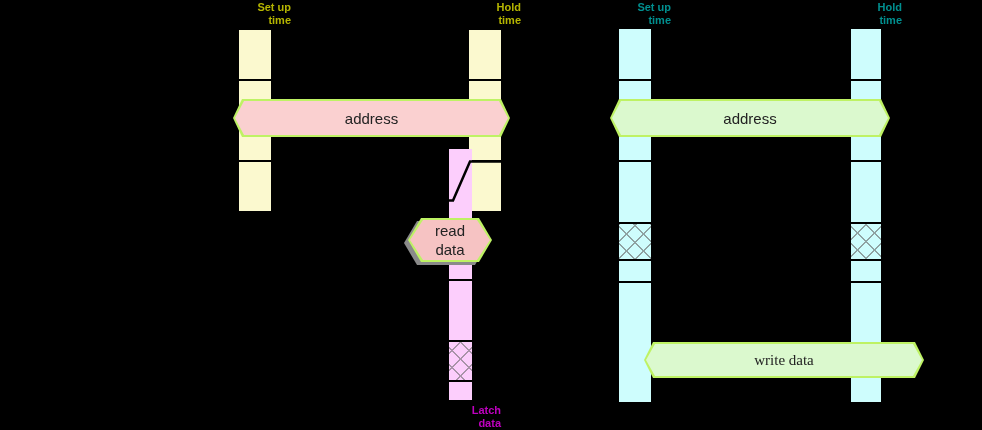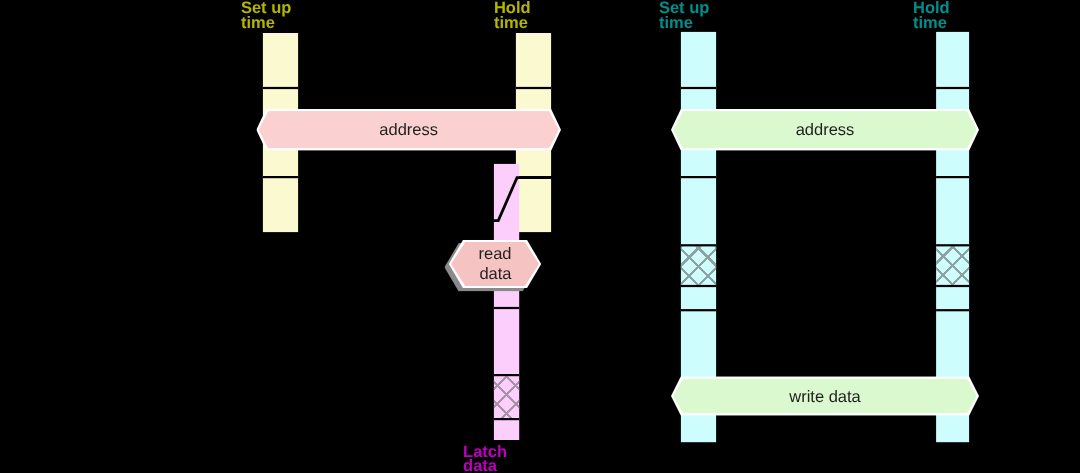--- a/index.html
+++ b/index.html
@@ -30,41 +30,41 @@
       repeating-linear-gradient(-45deg, transparent 0 10px, #8FA2A2 10px 12px);}
   .hatch-violet{top:191px;height:42px;
     background-image:
       repeating-linear-gradient(45deg, transparent 0 10px, #A893A8 10px 12px),
       repeating-linear-gradient(-45deg, transparent 0 10px, #A893A8 10px 12px);}
   
   .hex{position:absolute;}
   .hex,.hex .fill,.hex-shadow{
     clip-path:polygon(0 50%, 9px 0, calc(100% - 9px) 0, 100% 50%,
                       calc(100% - 9px) 100%, 9px 100%);}
-  .hex{background:#ffffff;} 
+  .hex{background:#bef264;} 
   .hex .fill{position:absolute;inset:2px;display:flex;align-items:center;
     justify-content:center;text-align:center;color:#222;font-size:15px;
     line-height:19px;white-space:pre-line;}
   .pt13,.pt13 .fill{clip-path:polygon(0 50%, 13px 0, calc(100% - 13px) 0,
-      100% 50%, calc(100% - 13px) 100%, 13px 100%);text-align:right;}
+      100% 50%, calc(100% - 13px) 100%, 13px 100%);}
   .rc-address-hex{left:233px;top:99px;width:277px;height:38px;}
   .rc-read-hex{left:408px;top:218px;width:84px;height:44px;}
   .hex-shadow{position:absolute;left:404px;top:221px;width:84px;height:44px;
     background:#8A8A8A;}
   .wc-address-hex{left:610px;top:99px;width:280px;height:38px;}
-  .wc-write-hex{left:610px;top:342px;width:280px;height:36px;}
+  .wc-write-hex{left:644px;top:342px;width:280px;height:36px;font-family:Liberation Serif, serif;}
   .fill-pink{background:#FAD0D0;}
   .fill-pink2{background:#F6C3C3;}
   .fill-green{background:#DBF9CE;}
   
   .edge-line{position:absolute;left:0;top:0;width:982px;height:430px;
     pointer-events:none;}
   
-  .lbl{position:absolute;font-weight:bold;font-size:15px;line-height:13px;
-    text-align:left;white-space:pre-line;}
+  .lbl{position:absolute;font-weight:bold;font-size:11px;line-height:13px;
+    text-align:right;white-space:pre-line;}
   .lbl-olive{color:#B5B500;}
   .lbl-teal{color:#008F8F;}
   .lbl-magenta{color:#BE00BE;}
   .rc-setup-lbl{left:219px;top:1px;width:72px;}
   .rc-hold-lbl{left:449px;top:1px;width:72px;}
   .wc-setup-lbl{left:599px;top:1px;width:72px;}
   .wc-hold-lbl{left:830px;top:1px;width:72px;}
   .latch-lbl{left:421px;top:404px;width:80px;}
   
   .bar{z-index:1;} .edge-line{z-index:2;} .hex-shadow{z-index:3;}

